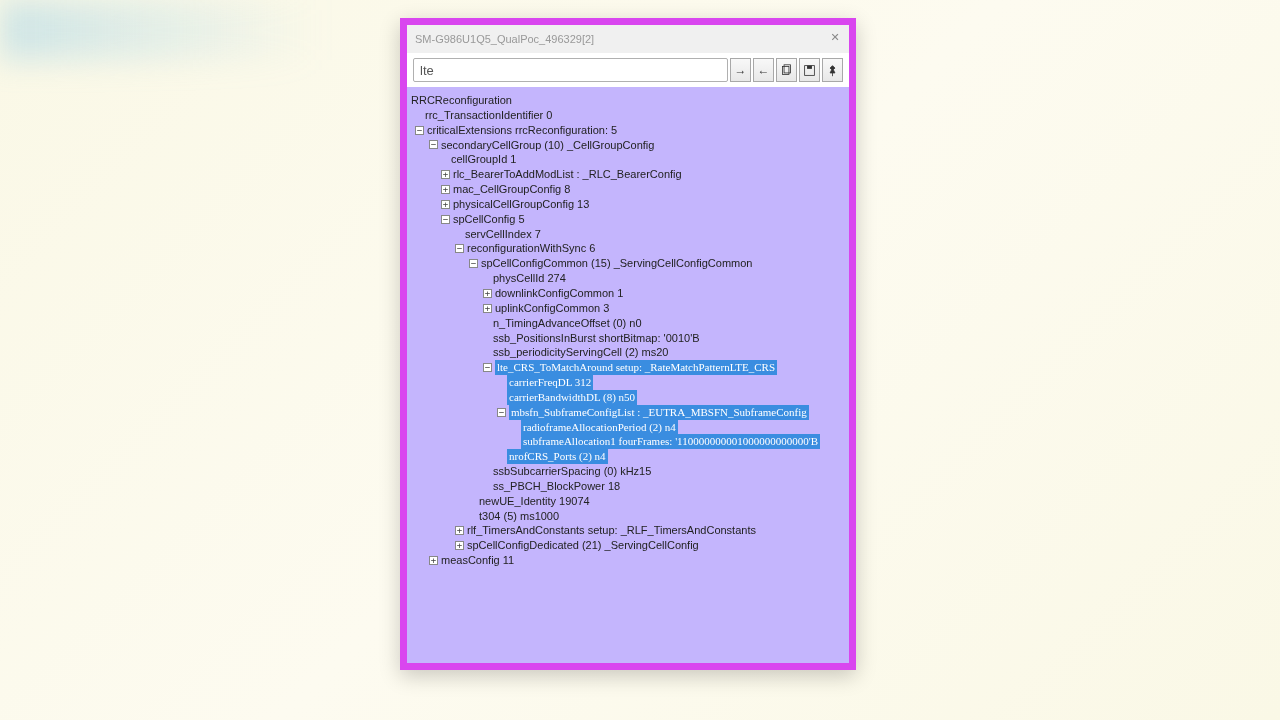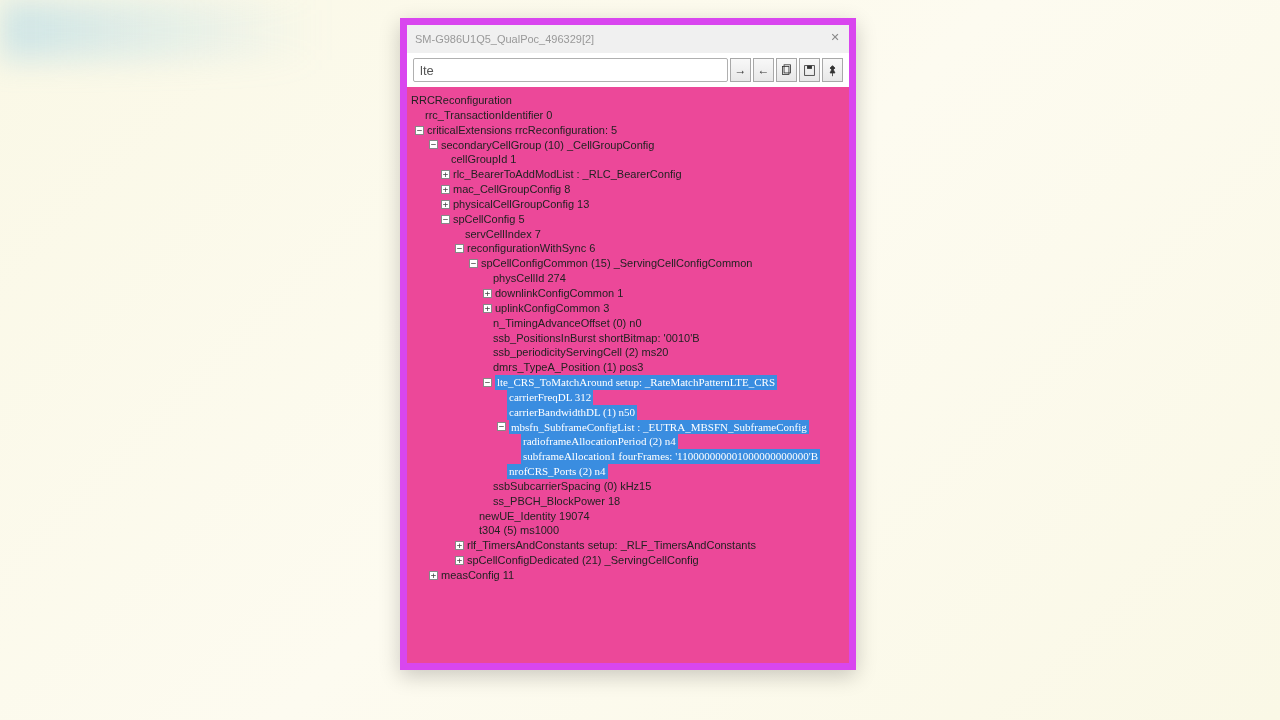--- a/index.html
+++ b/index.html
@@ -71,21 +71,21 @@
     background: linear-gradient(#f8f8f8,#e8e8e8);
     display: flex;
     align-items: center;
     justify-content: center;
     cursor: pointer;
     font-size: 12px;
     color: #333;
   }
   .tbtn svg { width: 13px; height: 13px; }
   .content {
-    background: #ec4899;
+    background: #c4b5fd;
     height: calc(100% - 62px);
     overflow: auto;
     padding: 6px 4px;
     line-height: 1.35;
     color: #222;
     font-size: 11px;
   }
   .row { white-space: nowrap; display: flex; align-items: center; }
   .toggle {
     display: inline-flex;
@@ -225,35 +225,31 @@
       </div>
     <div class="row">
         <span class="sp" style="width:82px"></span>
         <span class="rowtext">ssb_PositionsInBurst shortBitmap:  '0010'B</span>
       </div>
     <div class="row">
         <span class="sp" style="width:82px"></span>
         <span class="rowtext">ssb_periodicityServingCell  (2)  ms20</span>
       </div>
     <div class="row">
-        <span class="sp" style="width:82px"></span>
-        <span class="rowtext">dmrs_TypeA_Position  (1)  pos3</span>
-      </div>
-    <div class="row">
         <span class="sp" style="width:72px"></span>
         <span class="toggle">−</span>
         <span class="rowtext hl">lte_CRS_ToMatchAround setup: _RateMatchPatternLTE_CRS</span>
       </div>
     <div class="row">
         <span class="sp" style="width:96px"></span>
         <span class="rowtext hl">carrierFreqDL  312</span>
       </div>
     <div class="row">
         <span class="sp" style="width:96px"></span>
-        <span class="rowtext hl">carrierBandwidthDL  (1)  n50</span>
+        <span class="rowtext hl">carrierBandwidthDL  (8)  n50</span>
       </div>
     <div class="row">
         <span class="sp" style="width:86px"></span>
         <span class="toggle">−</span>
         <span class="rowtext hl">mbsfn_SubframeConfigList : _EUTRA_MBSFN_SubframeConfig</span>
       </div>
     <div class="row">
         <span class="sp" style="width:110px"></span>
         <span class="rowtext hl">radioframeAllocationPeriod  (2)  n4</span>
       </div>

